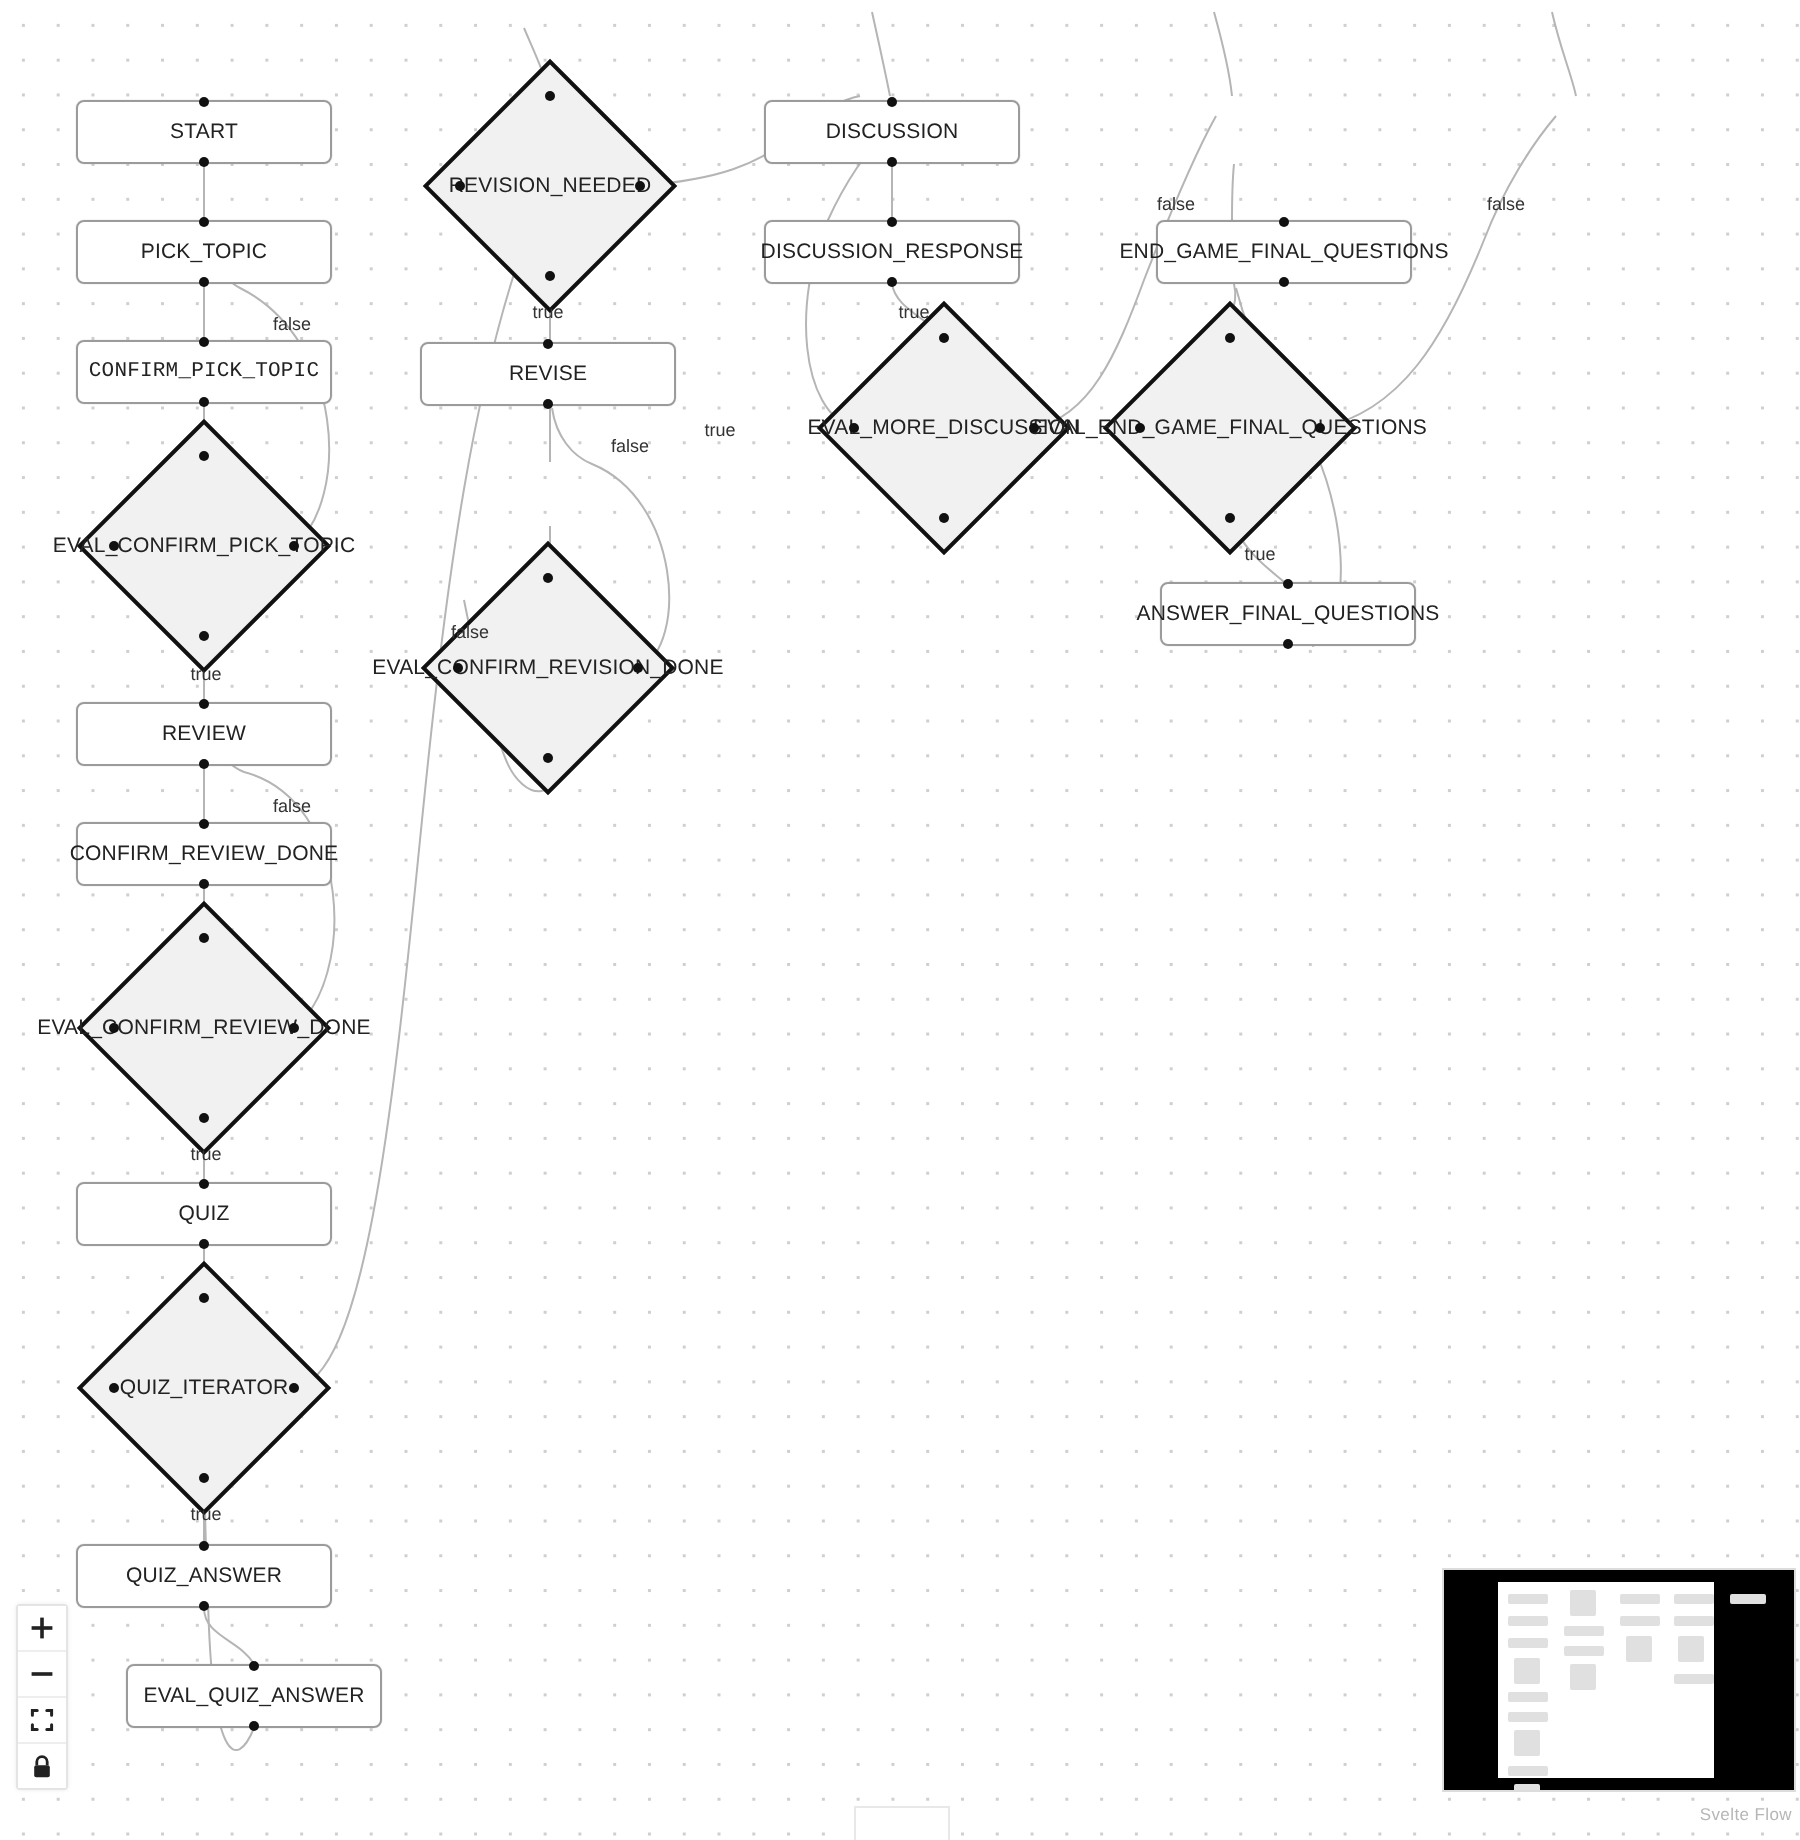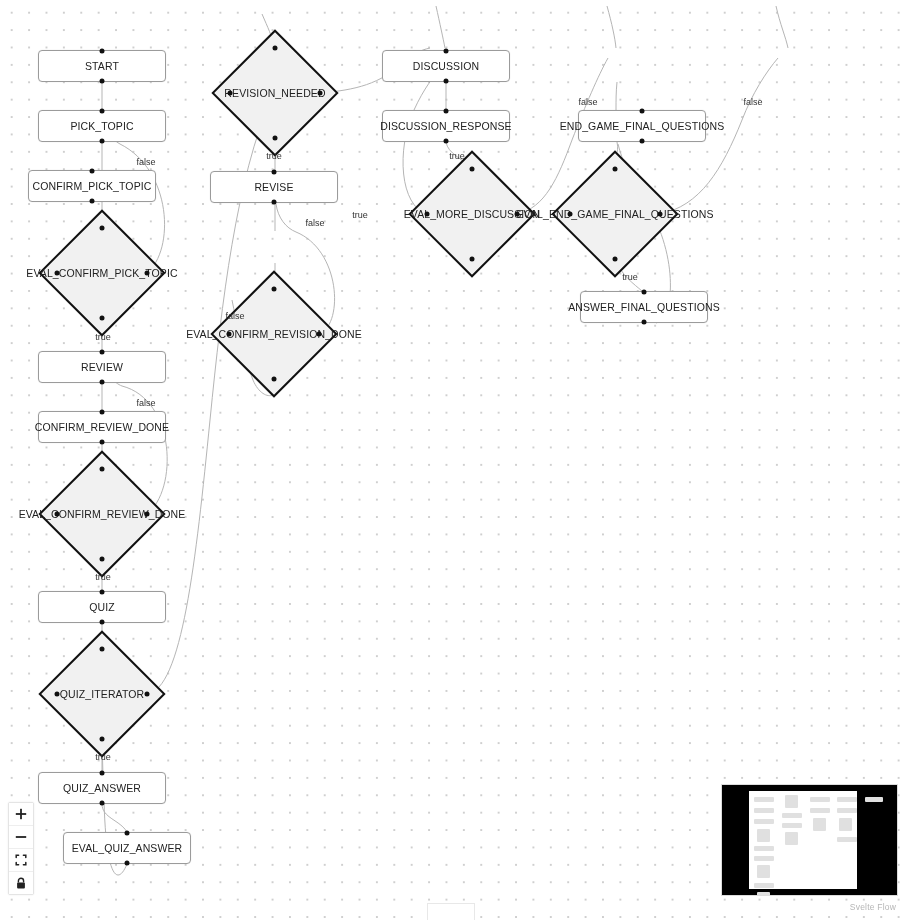--- a/index.html
+++ b/index.html
@@ -168,21 +168,21 @@
       <div class="node node-rect" style="left: 38px; top: 50px;">
         <span class="label">START</span>
         <div class="handle h-top"></div>
         <div class="handle h-bottom"></div>
       </div>
       <div class="node node-rect" style="left: 38px; top: 110px;">
         <span class="label">PICK_TOPIC</span>
         <div class="handle h-top"></div>
         <div class="handle h-bottom"></div>
       </div>
-      <div class="node node-rect" style="left: 28px; top: 170px;">
+      <div class="node node-rect" style="left: 38px; top: 170px; font-family: Liberation Mono, monospace;">
         <span class="label">CONFIRM_PICK_TOPIC</span>
         <div class="handle h-top"></div>
         <div class="handle h-bottom"></div>
       </div>
       <div class="node node-diamond" style="left: 57px; top: 228px;">
         <div class="dia-shape"></div>
         <span class="label">EVAL_CONFIRM_PICK_TOPIC</span>
         <div class="handle h-top"></div>
         <div class="handle h-bottom"></div>
         <div class="handle h-left"></div>

